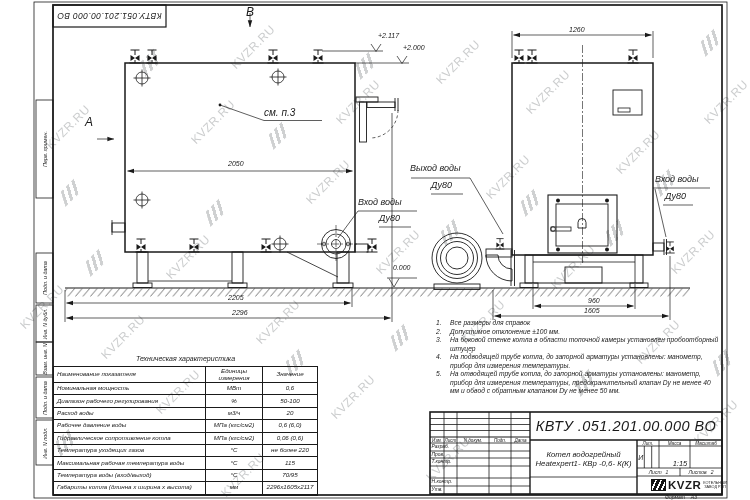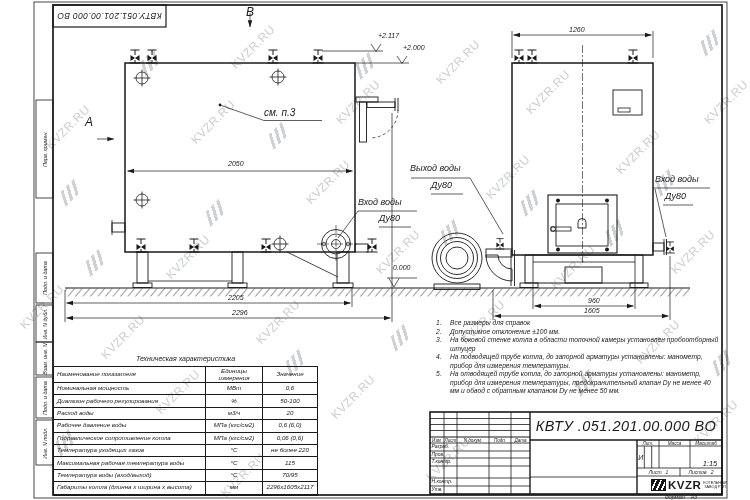--- a/index.html
+++ b/index.html
@@ -374,26 +374,30 @@
   <div class="tb-text ctr" style="left:457px;top:437.5px;width:32px;height:5.5px;font-size:4.6px">N докум.</div>
   <div class="tb-text ctr" style="left:489px;top:437.5px;width:22px;height:5.5px;font-size:4.6px">Подп.</div>
   <div class="tb-text ctr" style="left:511px;top:437.5px;width:19px;height:5.5px;font-size:4.6px">Дата</div>
 
   <div class="tb-text" style="left:431.5px;top:444px;font-size:4.9px">Разраб.</div>
   <div class="tb-text" style="left:431.5px;top:452px;font-size:4.9px">Пров.</div>
   <div class="tb-text" style="left:431.5px;top:459px;font-size:4.9px">Т.контр.</div>
   <div class="tb-text" style="left:431.5px;top:479px;font-size:4.9px">Н.контр.</div>
   <div class="tb-text" style="left:431.5px;top:487px;font-size:4.9px">Утв.</div>
 
+  <div class="tb-text ctr" style="left:531px;top:442px;width:105px;height:34px;font-size:7.8px;line-height:9.5px;flex-direction:column">
+    <span>Котел водогрейный</span>
+    <span>Heatexpert1- КВр -0,6- К(К)</span>
+  </div>
 
   <div class="tb-text ctr" style="left:637px;top:440.5px;width:22px;height:5.5px;font-size:4.6px">Лит.</div>
   <div class="tb-text ctr" style="left:659px;top:440.5px;width:31px;height:5.5px;font-size:4.6px">Масса</div>
   <div class="tb-text ctr" style="left:690px;top:440.5px;width:32px;height:5.5px;font-size:4.6px">Масштаб</div>
   <div class="tb-text ctr" style="left:637px;top:447px;width:7.3px;height:20px;font-size:7px">И</div>
-  <div class="tb-text ctr" style="left:694px;top:447px;width:32px;height:32px;font-size:7.5px">1:15</div>
+  <div class="tb-text ctr" style="left:664px;top:447px;width:32px;height:32px;font-size:7.5px">1:15</div>
 
   <div class="tb-text ctr" style="left:637px;top:468px;width:43px;height:8px;font-size:5px;gap:4px">
     <span>Лист</span>
       <span>1</span>
   </div>
   <div class="tb-text ctr" style="left:680px;top:468px;width:42px;height:8px;font-size:5px;gap:4px">
     <span>Листов</span>
       <span>2</span>
   </div>
 

